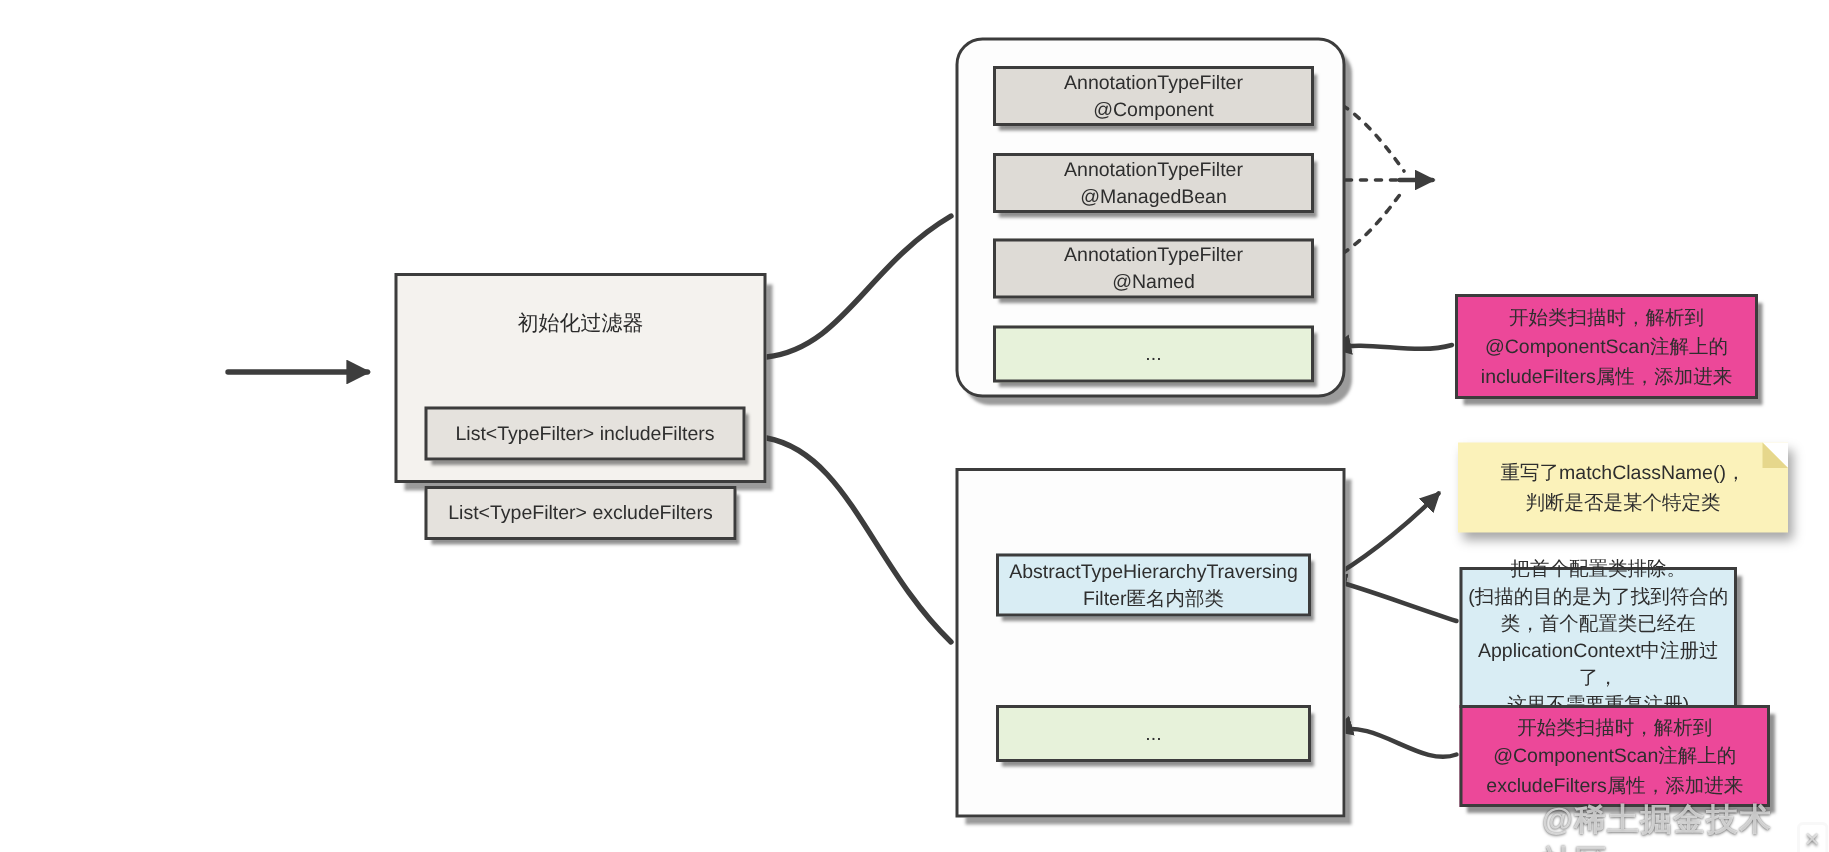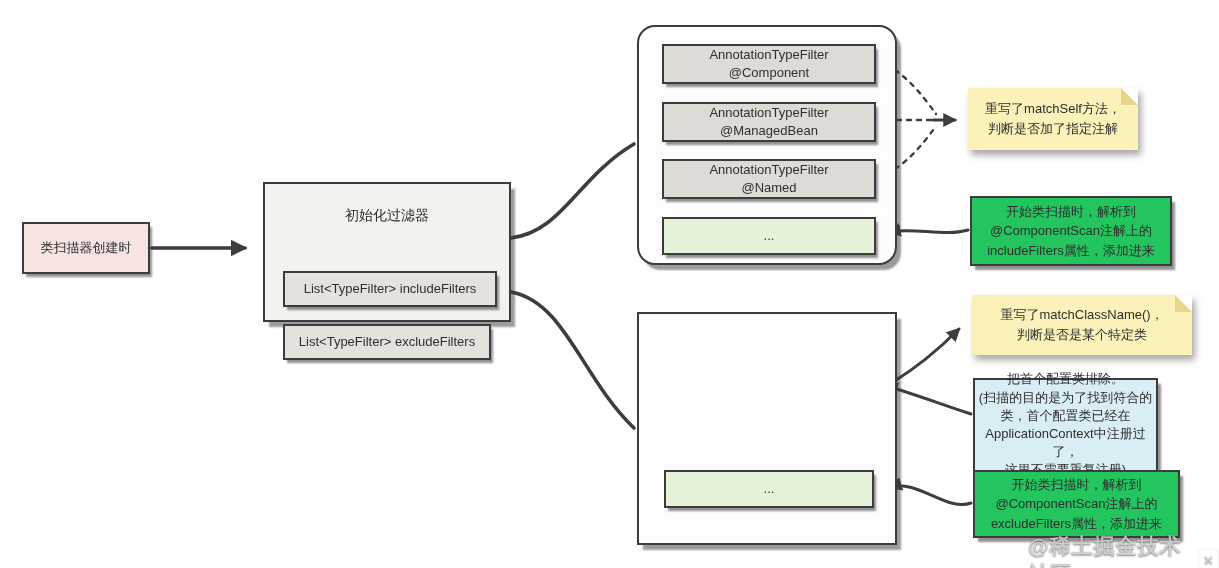--- a/index.html
+++ b/index.html
@@ -22,21 +22,21 @@
   .panel-title{font-size:14px;text-align:center;padding-top:23px;color:#2b2b2b;}
   .cell{background:#e5e2dd;margin-top:48px;}
   .cell-gray{background:#dedbd6;}
   .cell-green{background:#e7f2da;}
   .cell-blue{background:#d9edf4;}
   .note-bordered{
     border:2.5px solid #3c3c3c;
     box-shadow:4px 5px 2px -1px rgba(55,55,55,0.55);
     font-size:13px;line-height:1.5;
   }
-  .note-green{background:#22c55e;}
+  .note-green{background:#ec4899;}
   .note-blue{background:#d9edf4;}
   .sticky{
     background:#fbf2ba;
     box-shadow:3px 5px 7px rgba(0,0,0,0.35);
     font-size:13px;line-height:1.55;
   }
   .sticky::before{ 
     content:"";position:absolute;top:0;right:0;width:0;height:0;
     border-top:17px solid #ffffff;border-left:17px solid transparent;
   }
@@ -85,23 +85,20 @@
 
     <path class="wire wire-med" d="M968,230 C944,237 914,227 889,232" marker-end="url(#arr)"></path>
 
     <path class="wire wire-med" d="M971,414 C940,404 912,393 886,386" marker-end="url(#arr)"></path>
 
     <path class="wire wire-med" d="M893,382 C916,368 941,347 959,329" marker-end="url(#arr)"></path>
 
     <path class="wire wire-med" d="M971,503 C947,512 918,479 890,487" marker-end="url(#arr)"></path>
   </svg>
 
-  <div class="abs node box center" style="left:22px;top:222px;width:128px;height:52px;background:#f7e3e2;">
-    <span>类扫描器创建时</span>
-  </div>
 
   <div class="abs node panel" style="left:263px;top:182px;width:248px;height:140px;background:#f4f2ee;">
     <div class="panel-title">初始化过滤器</div>
     <div class="abs box cell center" style="left:18px;top:39px;width:214px;height:36px;">
       <span>List&lt;TypeFilter&gt; includeFilters</span>
     </div>
     <div class="abs box cell center" style="left:18px;top:92px;width:208px;height:36px;">
       <span>List&lt;TypeFilter&gt; excludeFilters</span>
     </div>
   </div>
@@ -118,29 +115,28 @@
     <div class="abs box cell-gray center ml" style="left:23px;top:132px;width:214px;height:40px;">
       <span class="ml">AnnotationTypeFilter
 @Named</span>
     </div>
     <div class="abs box cell-green center" style="left:23px;top:190px;width:214px;height:38px;">
       <span>...</span>
     </div>
   </div>
 
   <div class="abs node panel" style="left:637px;top:312px;width:260px;height:233px;">
+    <div class="abs box cell-blue center" style="left:25px;top:55px;width:210px;height:42px;word-break:break-all;padding:0 4px;">
+      <span>AbstractTypeHierarchyTraversingFilter匿名内部类</span>
+    </div>
     <div class="abs box cell-green center" style="left:25px;top:156px;width:210px;height:38px;">
       <span>...</span>
     </div>
   </div>
 
-  <div class="abs node sticky center ml" style="left:968px;top:88px;width:170px;height:62px;">
-    <span class="ml">重写了matchSelf方法，
-判断是否加了指定注解</span>
-  </div>
 
   <div class="abs node note-bordered note-green center ml" style="left:970px;top:196px;width:202px;height:70px;">
     <span class="ml">开始类扫描时，解析到
 @ComponentScan注解上的
 includeFilters属性，添加进来</span>
   </div>
 
   <div class="abs node sticky center ml" style="left:972px;top:295px;width:220px;height:60px;">
     <span class="ml">重写了matchClassName()，
 判断是否是某个特定类</span>

